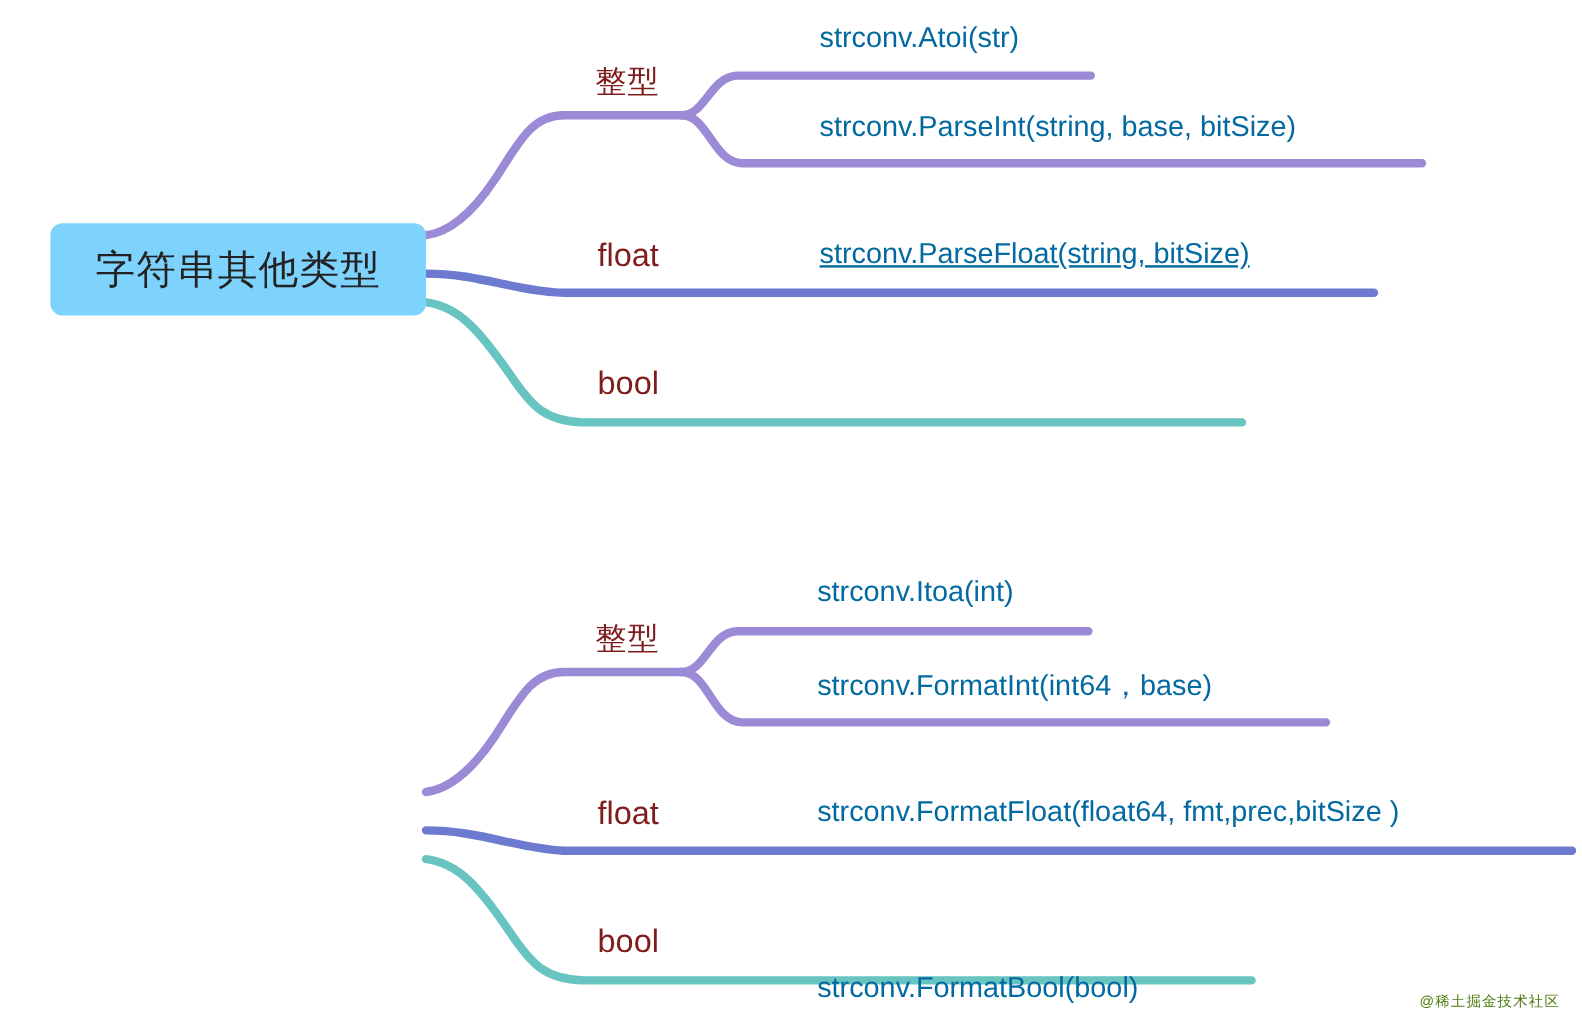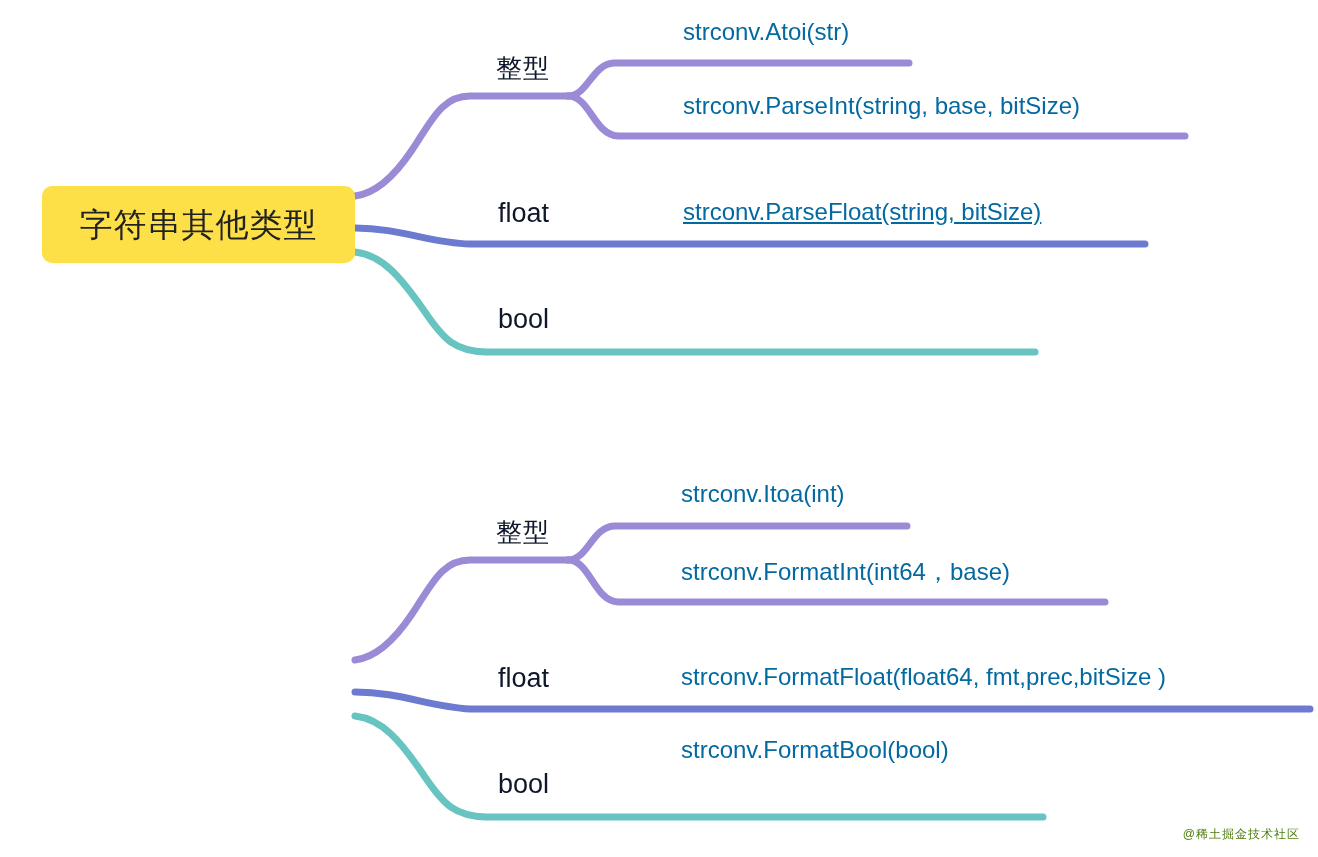--- a/index.html
+++ b/index.html
@@ -22,41 +22,41 @@
   }
   #edges {
     position: absolute;
     top: 0; left: 0;
     width: 1318px;
     height: 857px;
     pointer-events: none;
   }
   .root-node {
     position: absolute;
-    background: #fde047;
+    background: #7dd3fc;
     border-radius: 10px;
     display: flex;
     align-items: center;
     justify-content: center;
     padding: 0 22px;
     z-index: 3;
   }
   .root-label {
     font-size: 33px;
     font-weight: 400;
     color: #222222;
     letter-spacing: 1px;
     white-space: nowrap;
     line-height: 1;
   }
   .branch-label {
     position: absolute;
     font-size: 27px;
     font-weight: 400;
-    color: #0f172a;
+    color: #7f1d1d;
     white-space: nowrap;
     z-index: 2;
     line-height: 1;
   }
   .branch-label.cjk {
     font-size: 26px;
     letter-spacing: 1px;
   }
   .leaf-label {
     position: absolute;
@@ -119,17 +119,17 @@
   <span class="leaf-label" style="left:683px; top:200px;text-decoration:underline;">strconv.ParseFloat(string, bitSize)</span>
 
 
   <span class="branch-label cjk" style="left:496px; top:519px;">整型</span>
   <span class="branch-label" style="left:498px; top:665px;">float</span>
   <span class="branch-label" style="left:498px; top:771px;">bool</span>
 
   <span class="leaf-label" style="left:681px; top:482px;">strconv.Itoa(int)</span>
   <span class="leaf-label" style="left:681px; top:560px;">strconv.FormatInt(int64，base)</span>
   <span class="leaf-label" style="left:681px; top:665px;">strconv.FormatFloat(float64, fmt,prec,bitSize )</span>
-  <span class="leaf-label" style="left:681px; top:738px;">strconv.FormatBool(bool)</span>
+  <span class="leaf-label" style="left:681px; top:812px;">strconv.FormatBool(bool)</span>
 
   <span class="watermark">@稀土掘金技术社区</span>
 
 </div>
 
 </body></html>

